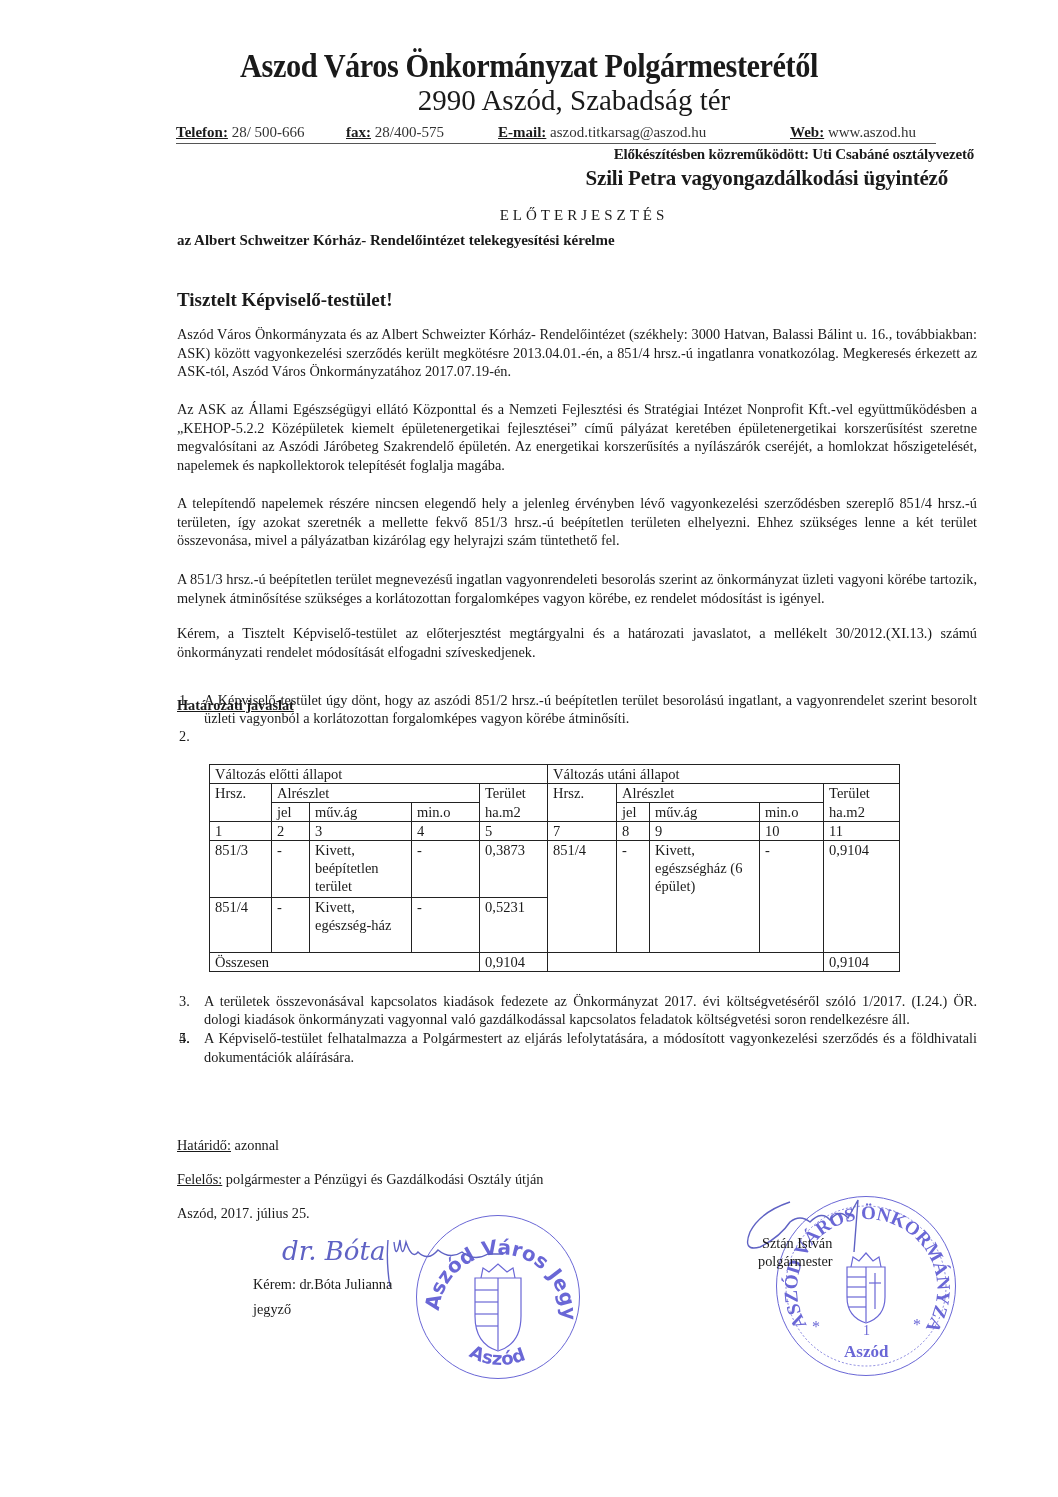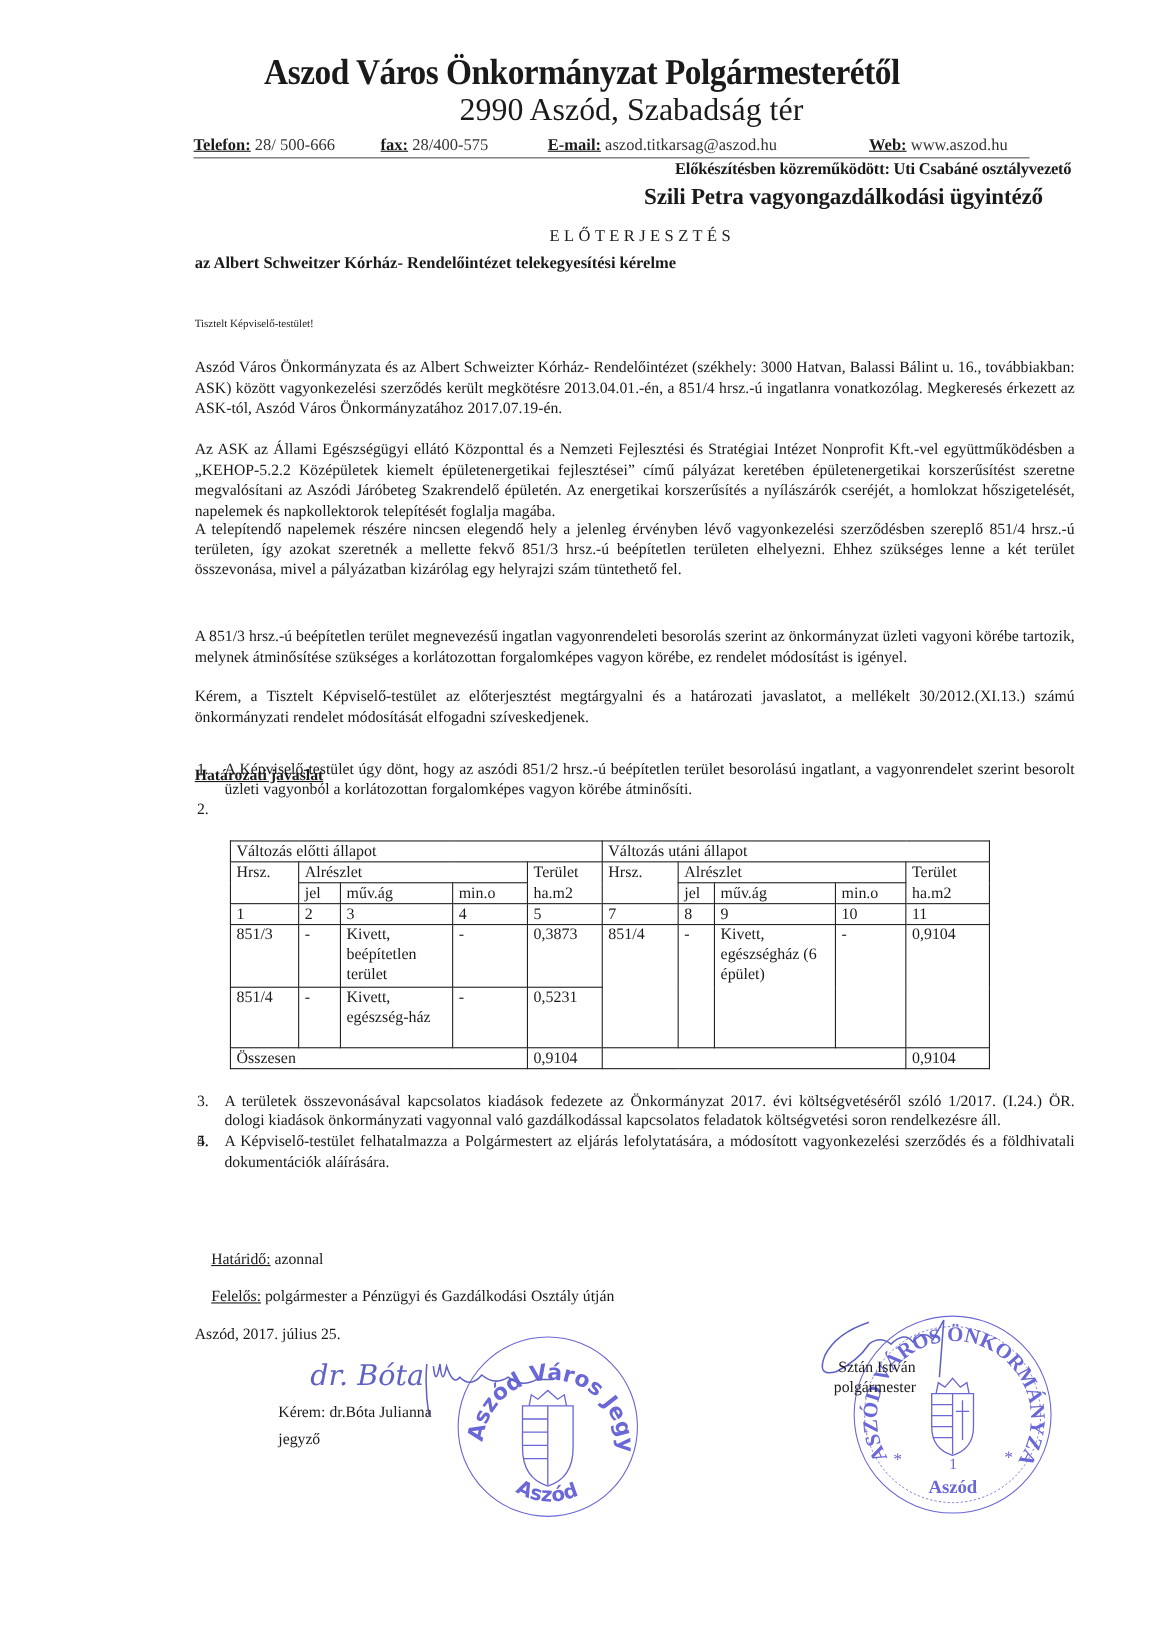--- a/index.html
+++ b/index.html
@@ -9,31 +9,31 @@
   .title { left: 0; width: 1058px; top: 48px; text-align: center; font-size: 33px; font-weight: bold; letter-spacing: -0.5px; transform: scaleX(0.92); }
   .subtitle { left: 0; width: 1058px; top: 84px; text-align: center; font-size: 29px; padding-left: 90px; box-sizing: border-box; }
   .contact { left: 176px; top: 124px; width: 760px; font-size: 15px; border-bottom: 1px solid #555; height: 19px; white-space: nowrap; }
   .contact span { position: absolute; top: 0; font-family: Liberation Serif, serif; }
   .contact b { font-weight: bold; text-decoration: underline; }
   .contact .v { font-weight: normal; color: #333; }
   .prep1 { right: 84px; top: 146px; font-size: 15px; font-weight: bold; letter-spacing: -0.2px; }
   .prep2 { right: 110px; top: 166px; font-size: 21px; font-weight: bold; letter-spacing: -0.2px; }
   .doc-heading { left: 0; width: 1058px; top: 207px; text-align: center; font-size: 15px; letter-spacing: 4px; padding-left: 110px; box-sizing: border-box; }
   .doc-sub { left: 177px; top: 232px; font-size: 15px; font-weight: bold; }
-  .salutation { left: 177px; top: 289px; font-size: 10px; font-weight: normal; }
+  .salutation { left: 177px; top: 289px; font-size: 19px; font-weight: bold; }
   .para { left: 177px; width: 800px; font-size: 14.3px; line-height: 18.6px; text-align: justify; }
   .para p { margin: 0; }
   .resol-title { left: 177px; top: 673px; font-size: 14.3px; font-weight: bold; text-decoration: underline; margin-top: 24px; }
   .list { left: 177px; width: 800px; font-size: 14.3px; line-height: 18.2px; text-align: justify; }
   .list .item { position: relative; padding-left: 27px; }
   .list .num { position: absolute; left: 2px; top: 0; }
   table.areas { position: absolute; left: 209px; top: 764px; width: 690px; border-collapse: collapse; font-size: 14.5px; table-layout: fixed; }
   table.areas td { border: 1px solid #222; padding: 0 5px; vertical-align: top; line-height: 18px; }
   .footer-line { left: 177px; font-size: 14.3px; }
-  .footer-line u { text-decoration: underline; margin-left: 15px; }
+  .footer-line u { text-decoration: underline; }
   .stamp { border: 1.5px solid #6a67d6; border-radius: 50%; }
   .stamp-text { color: #6a67d6; font-family: "DejaVu Sans", sans-serif; font-weight: bold; }
   .sig { color: #5f62c4; font-family: "DejaVu Serif", serif; font-style: italic; }
 </style>
 </head>
 <body>
 
 <div class="abs title">Aszod Város Önkormányzat Polgármesterétől</div>
 <div class="abs subtitle">2990 Aszód, Szabadság tér</div>
 
@@ -51,21 +51,21 @@
 <div class="abs doc-sub">az Albert Schweitzer Kórház- Rendelőintézet telekegyesítési kérelme</div>
 
 <div class="abs salutation">Tisztelt Képviselő-testület!</div>
 
 <div class="abs para" style="top:325px">
     <p>Aszód Város Önkormányzata és az Albert Schweizter Kórház- Rendelőintézet (székhely: 3000 Hatvan, Balassi Bálint u. 16., továbbiakban: ASK) között vagyonkezelési szerződés került megkötésre 2013.04.01.-én, a 851/4 hrsz.-ú ingatlanra vonatkozólag. Megkeresés érkezett az ASK-tól, Aszód Város Önkormányzatához 2017.07.19-én.</p>
   </div>
 <div class="abs para" style="top:400px">
     <p>Az ASK az Állami Egészségügyi ellátó Központtal és a Nemzeti Fejlesztési és Stratégiai Intézet Nonprofit Kft.-vel együttműködésben a „KEHOP-5.2.2 Középületek kiemelt épületenergetikai fejlesztései” című pályázat keretében épületenergetikai korszerűsítést szeretne megvalósítani az Aszódi Járóbeteg Szakrendelő épületén. Az energetikai korszerűsítés a nyílászárók cseréjét, a homlokzat hőszigetelését, napelemek és napkollektorok telepítését foglalja magába.</p>
   </div>
-<div class="abs para" style="top:472px">
+<div class="abs para" style="top:494px">
     <p>A telepítendő napelemek részére nincsen elegendő hely a jelenleg érvényben lévő vagyonkezelési szerződésben szereplő 851/4 hrsz.-ú területen, így azokat szeretnék a mellette fekvő 851/3 hrsz.-ú beépítetlen területen elhelyezni. Ehhez szükséges lenne a két terület összevonása, mivel a pályázatban kizárólag egy helyrajzi szám tüntethető fel.</p>
   </div>
 <div class="abs para" style="top:570px">
     <p>A 851/3 hrsz.-ú beépítetlen terület megnevezésű ingatlan vagyonrendeleti besorolás szerint az önkormányzat üzleti vagyoni körébe tartozik, melynek átminősítése szükséges a korlátozottan forgalomképes vagyon körébe, ez rendelet módosítást is igényel.</p>
   </div>
 <div class="abs para" style="top:624px">
     <p>Kérem, a Tisztelt Képviselő-testület az előterjesztést megtárgyalni és a határozati javaslatot, a mellékelt 30/2012.(XI.13.) számú önkormányzati rendelet módosítását elfogadni szíveskedjenek.</p>
   </div>
 
 <div class="abs resol-title">Határozati javaslat</div>

